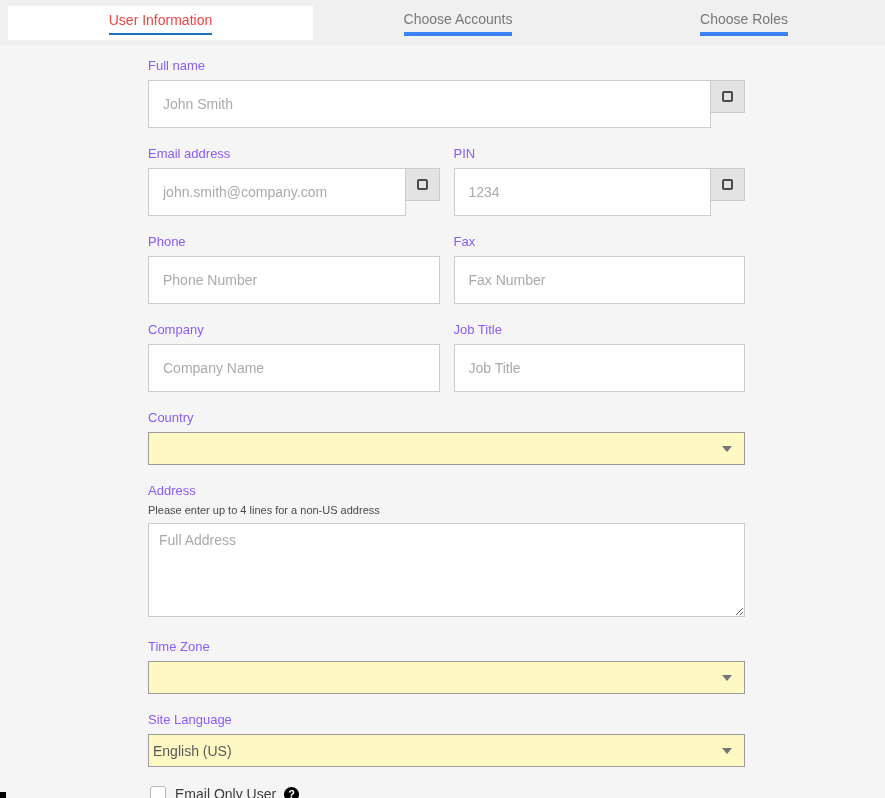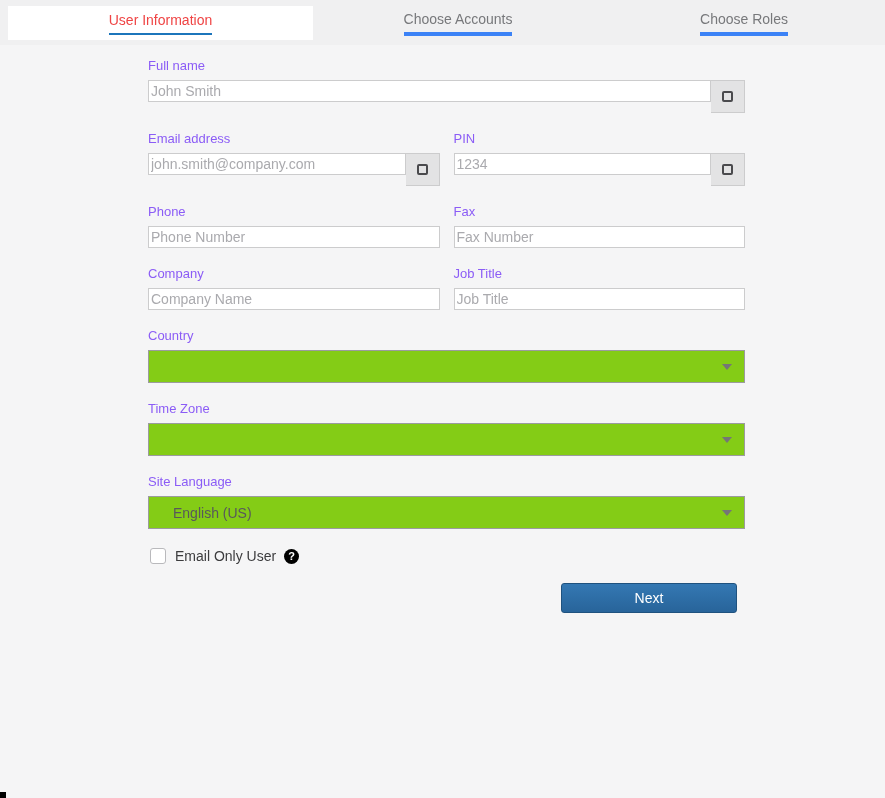--- a/index.html
+++ b/index.html
@@ -62,23 +62,23 @@
   .input-group { display: flex; }
   input[type="text"], textarea {
     font-family: "Liberation Sans", sans-serif;
     font-size: 14px;
     color: #4a4a4d;
     border: 1px solid #cccccd;
     background: #ffffff;
     outline: none;
   }
   input[type="text"] {
-    height: 22px;
+    height: 48px;
     width: 100%;
-    padding: 0 2px;
+    padding: 0 14px;
   }
   .input-group input[type="text"] { flex: 1; min-width: 0; }
   input::placeholder, textarea::placeholder { color: #aaaaae; opacity: 1; }
 
   .addon {
     width: 34px;
     height: 33px;
     border: 1px solid #cccccd;
     border-left: none;
     background: #e3e3e4;
@@ -92,24 +92,24 @@
     width: 11px;
     height: 11px;
     border: 2px solid #4a4a4d;
     border-radius: 2px;
   }
 
   .select-box {
     position: relative;
     height: 33px;
     border: 1px solid #9b9b9e;
-    background: #84cc16;
+    background: #fef9c3;
     display: flex;
     align-items: center;
-    padding: 0 30px 0 24px;
+    padding: 0 30px 0 4px;
     font-size: 14px;
     color: #58585b;
     cursor: pointer;
   }
   .caret-down {
     position: absolute;
     right: 12px;
     top: 13px;
     width: 0; height: 0;
     border-left: 5px solid transparent;
@@ -261,20 +261,25 @@
   </div>
 
   <div class="field">
     <label class="field-label">Country</label>
     <div class="select-box">
       <span></span>
       <span class="caret-down"></span>
     </div>
   </div>
 
+  <div class="field">
+    <label class="field-label">Address</label>
+    <div class="field-hint">Please enter up to 4 lines for a non-US address</div>
+    <textarea placeholder="Full Address" style=""></textarea>
+  </div>
 
   <div class="field">
     <label class="field-label">Time Zone</label>
     <div class="select-box">
       <span></span>
       <span class="caret-down"></span>
     </div>
   </div>
 
   <div class="field">

